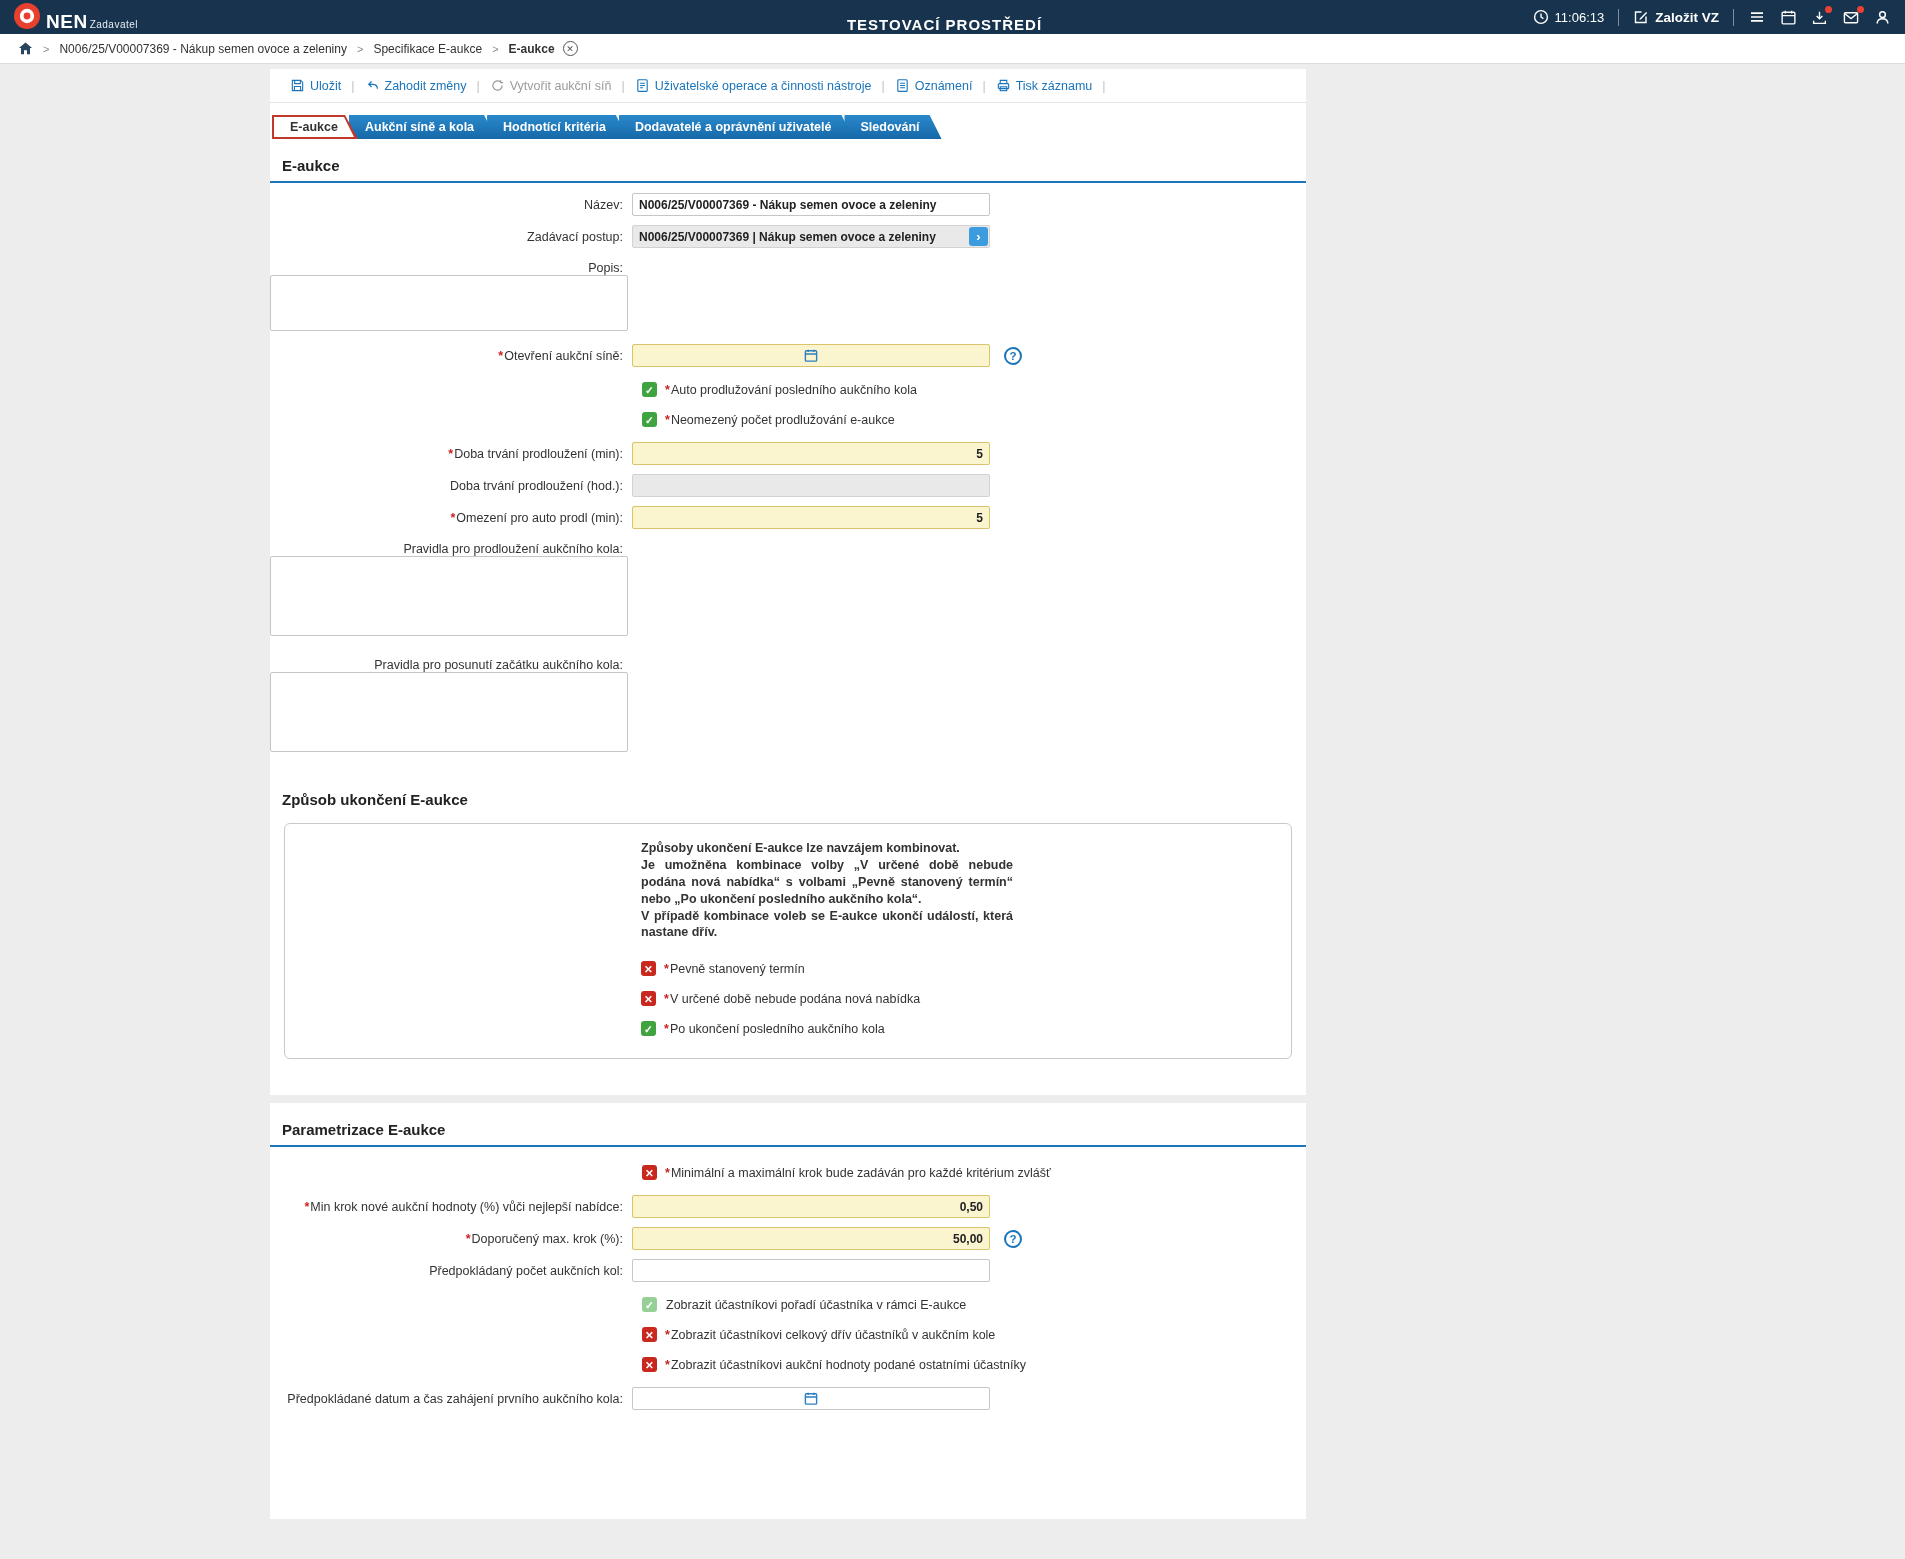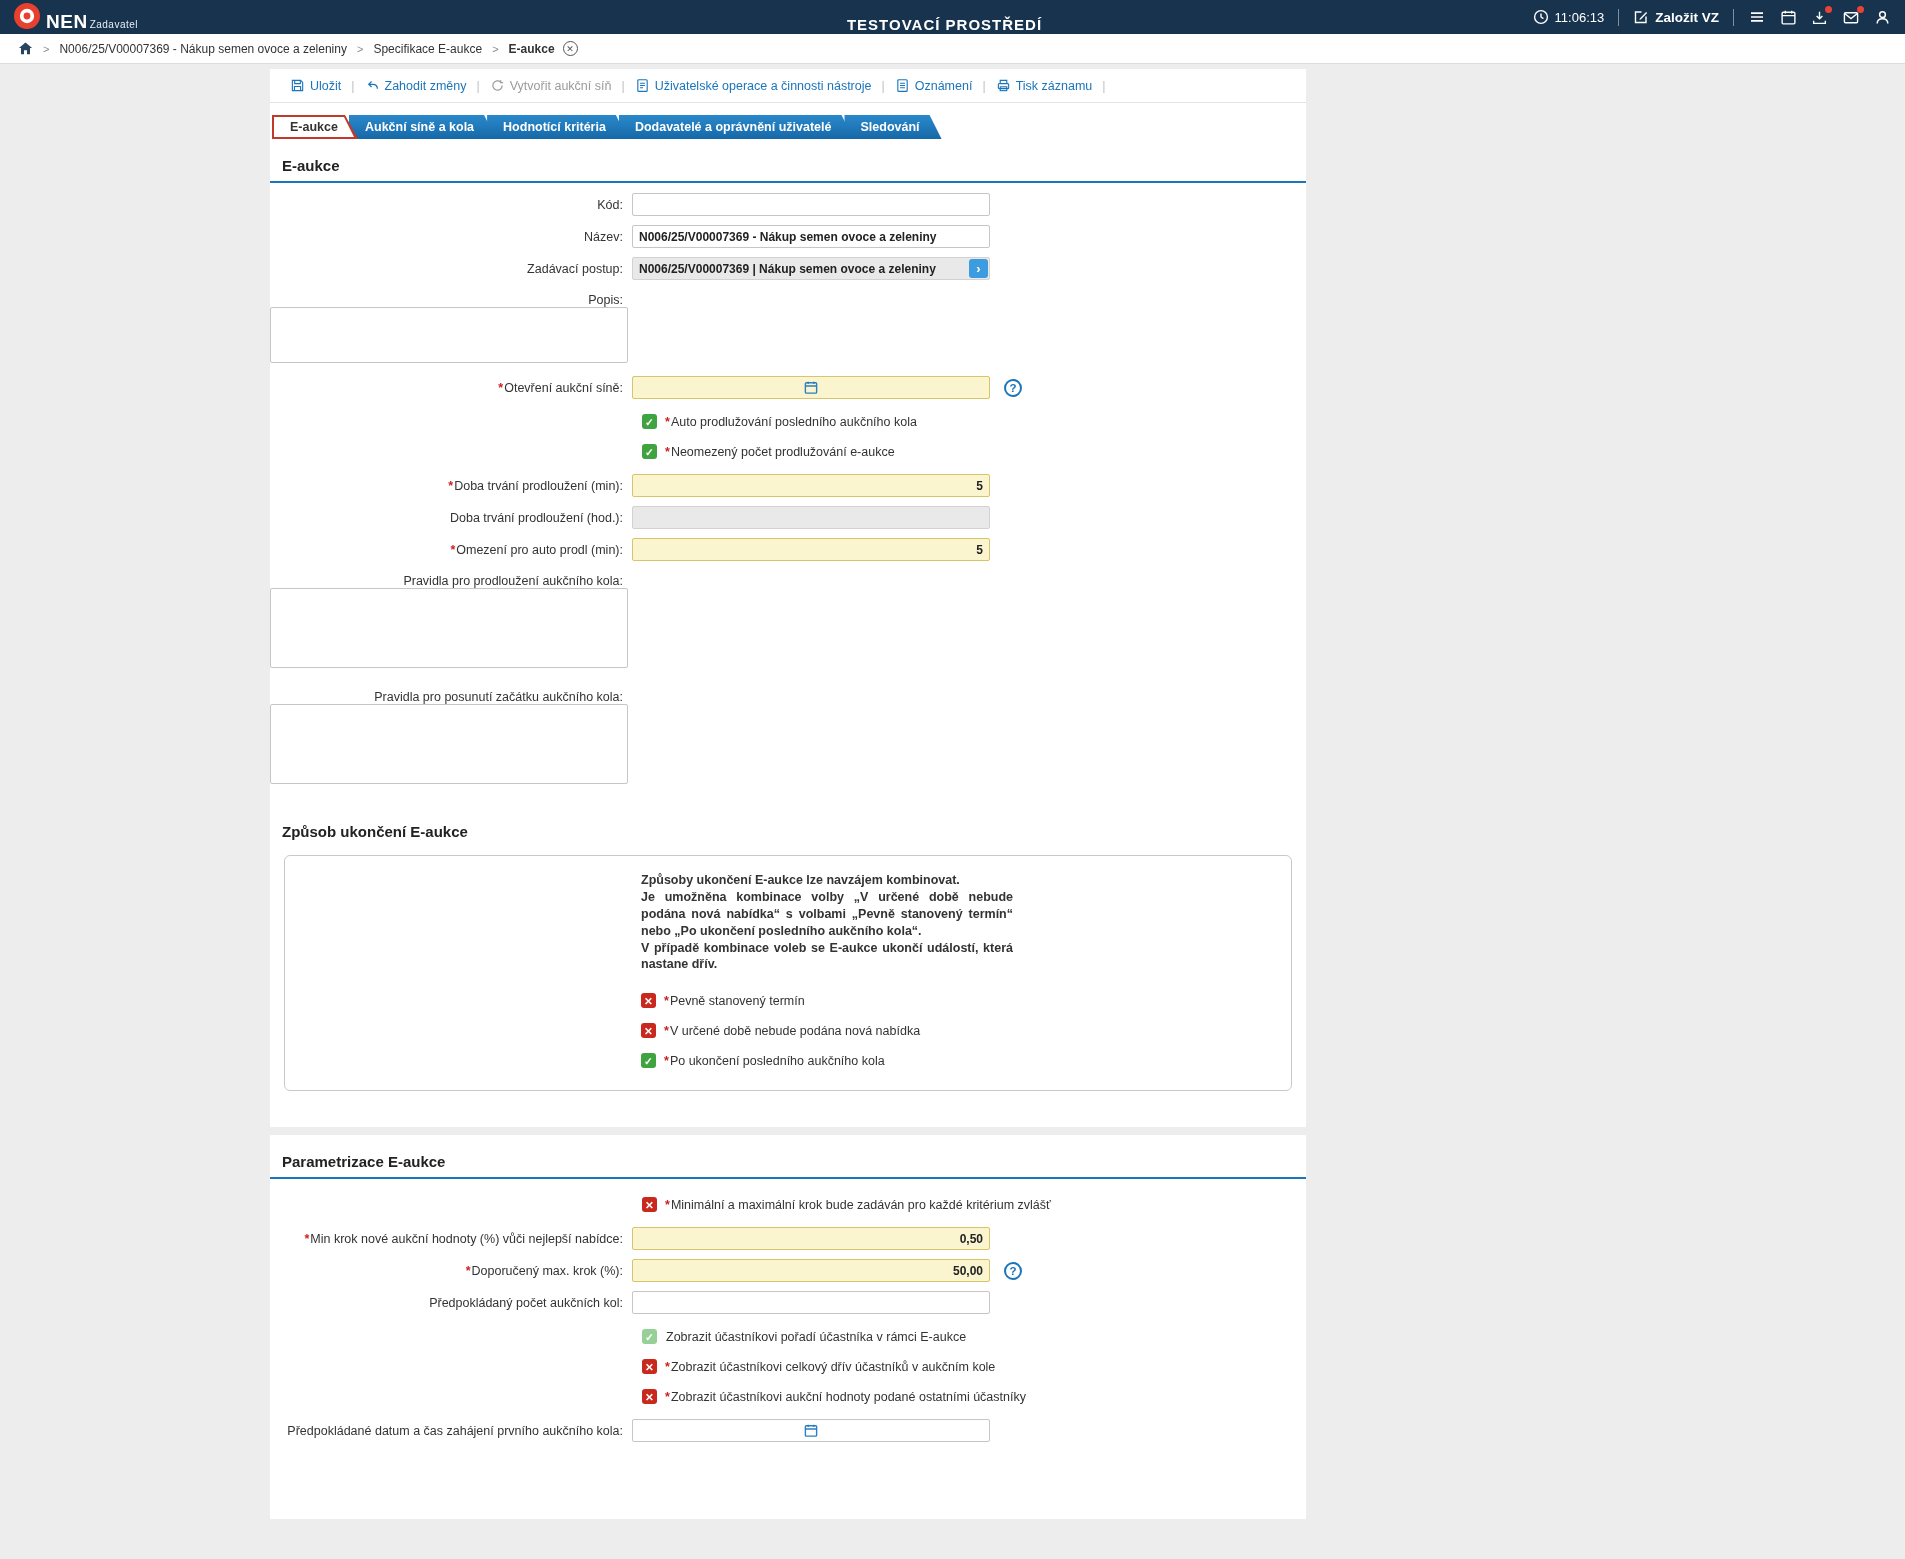--- a/index.html
+++ b/index.html
@@ -283,24 +283,20 @@
           </span>
     </div>
     <div class="tab blue"><span>Aukční síně a kola</span></div>
     <div class="tab blue"><span>Hodnotící kritéria</span></div>
     <div class="tab blue"><span>Dodavatelé a oprávnění uživatelé</span></div>
     <div class="tab blue"><span>Sledování</span></div>
   </div>
 
   <div class="section-hd">E-aukce</div>
 
-  <div class="row">
-    <label class="lbl"><span class="req"></span><span>Kód:</span></label>
-    <div class="field"><input class="txt" value="" style=""></div>
-  </div>
 
   <div class="row">
     <label class="lbl"><span class="req"></span><span>Název:</span></label>
     <div class="field"><input class="txt bold" value="N006/25/V00007369 - Nákup semen ovoce a zeleniny" style=""></div>
   </div>
 
   <div class="row">
     <label class="lbl"><span class="req"></span><span>Zadávací postup:</span></label>
     <div class="field">
       <input class="txt bold gray" readonly="" value="N006/25/V00007369 | Nákup semen ovoce a zeleniny" style="">

